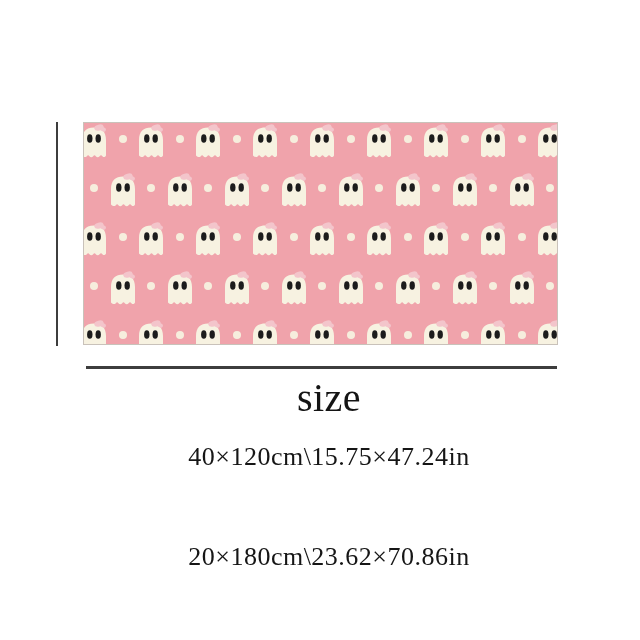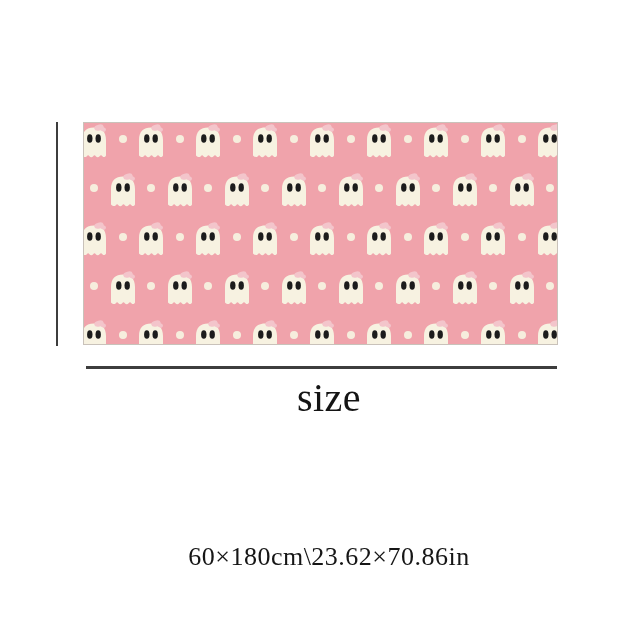--- a/index.html
+++ b/index.html
@@ -431,17 +431,18 @@
       <span class="dot" style="width: 8px; height: 8px; background: rgb(246, 238, 221); left: 262.5px; top: 207.5px;"></span>
       <span class="dot" style="width: 8px; height: 8px; background: rgb(246, 238, 221); left: 319.5px; top: 207.5px;"></span>
       <span class="dot" style="width: 8px; height: 8px; background: rgb(246, 238, 221); left: 376.5px; top: 207.5px;"></span>
       <span class="dot" style="width: 8px; height: 8px; background: rgb(246, 238, 221); left: 433.5px; top: 207.5px;"></span>
     </div>
 
   <div class="divider" style="background: rgb(61, 61, 61);"></div>
 
   <div class="size-heading" style="color: rgb(20, 20, 20);">size</div>
 
-
-
-  <div class="size-row" id="size-row-2">60×180cm\23.62×70.86in</div>
+  <div class="size-row" id="size-row-0">40×120cm\15.75×47.24in</div>
+
+
+  <div class="size-row" id="size-row-2">20×180cm\23.62×70.86in</div>
 
 </div>
 
 </body></html>

